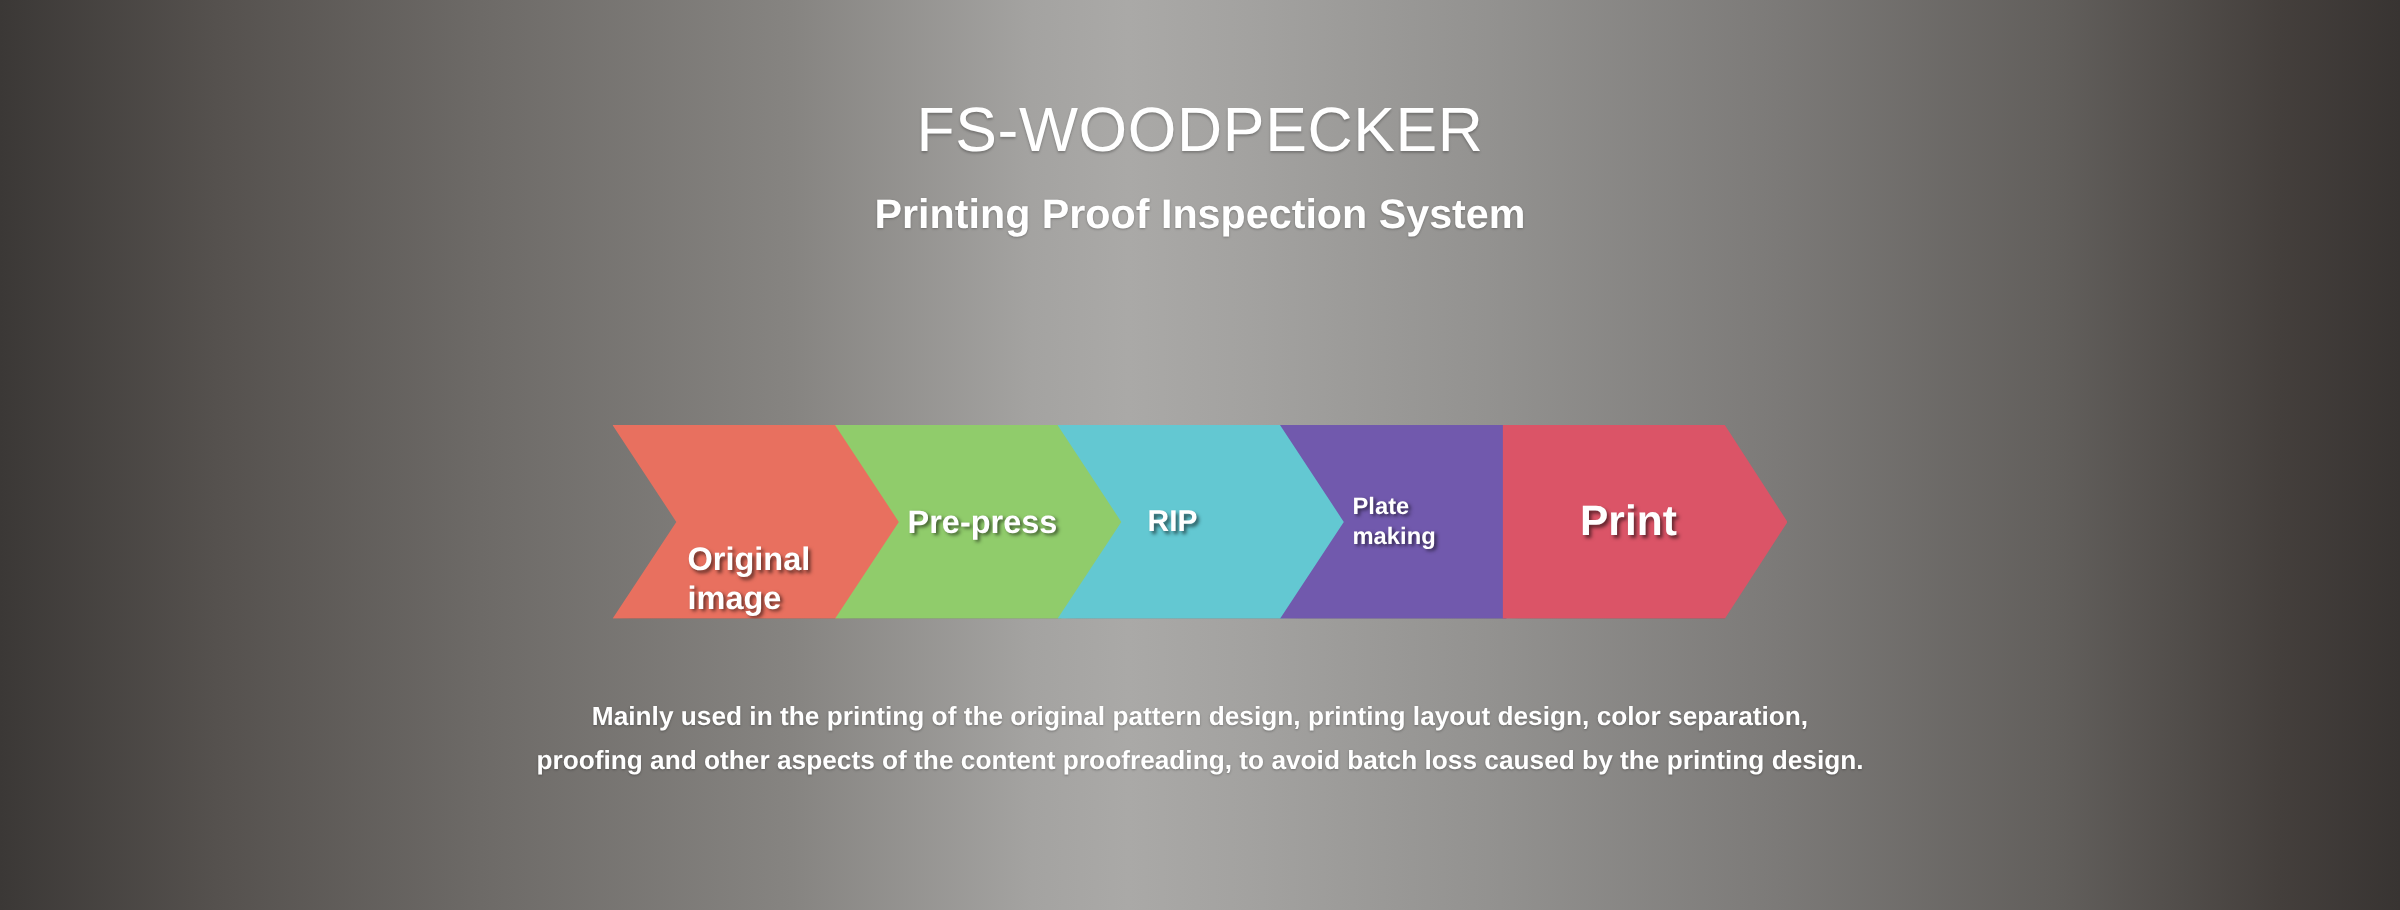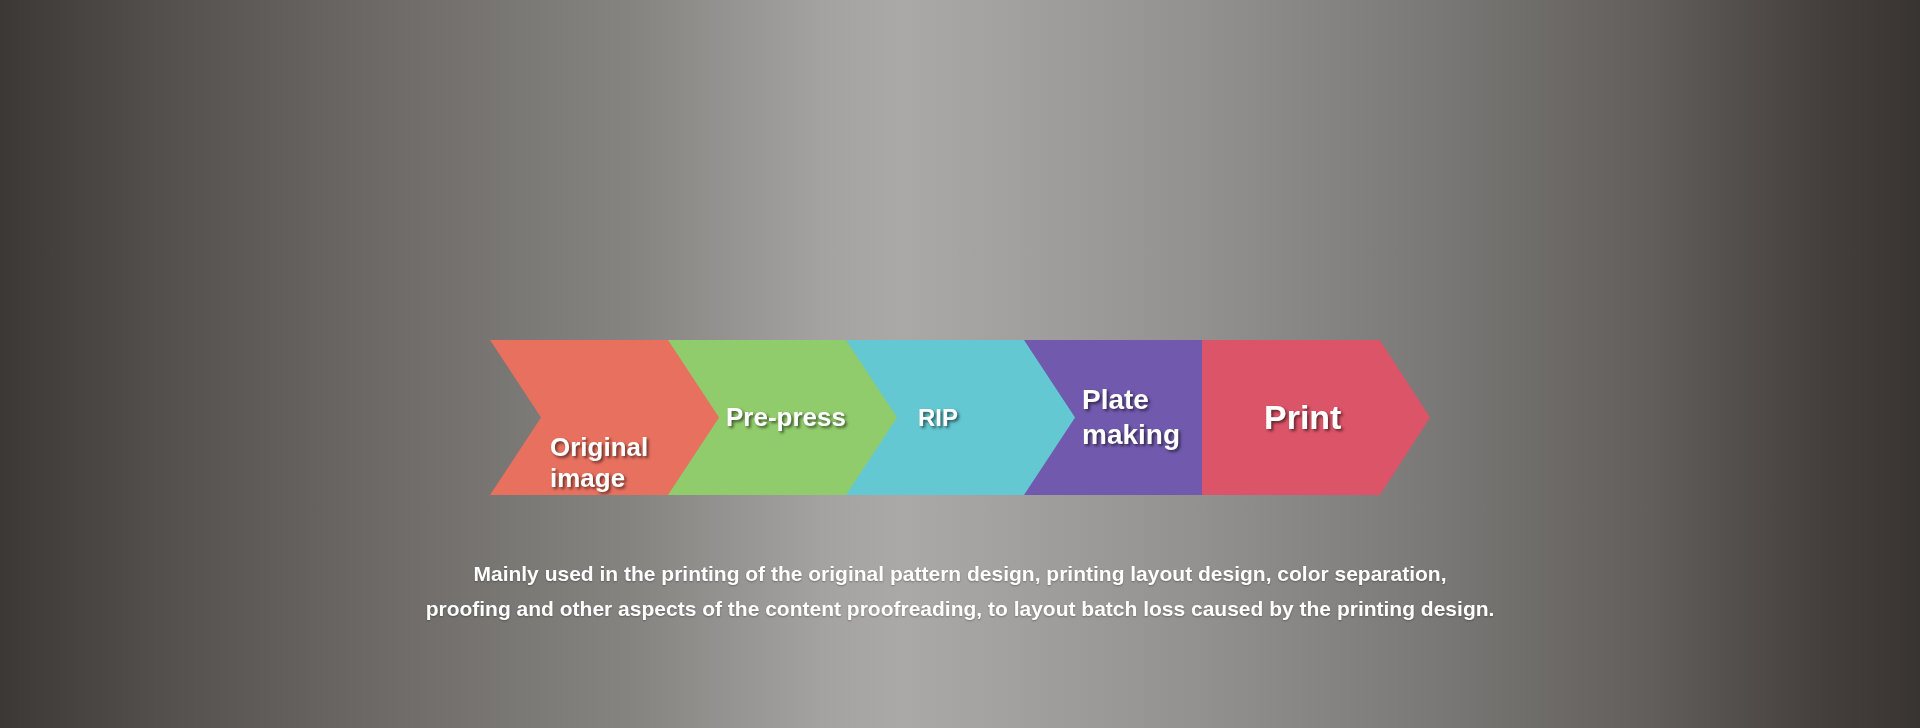--- a/index.html
+++ b/index.html
@@ -101,21 +101,21 @@
   
   .chev-0 { left: 0px;   width: 232px; }
   .chev-1 { left: 178px; width: 232px; }
   .chev-2 { left: 356px; width: 232px; }
   .chev-3 { left: 534px; width: 232px; }
   .chev-4 { left: 712px; width: 228px; }
 
   .chev-0 .chev-label { font-size: 26px; padding-left: 60px; }
   .chev-1 .chev-label { font-size: 26px; padding-left: 58px; text-align: center; }
   .chev-2 .chev-label { font-size: 24px; padding-left: 72px; }
-  .chev-3 .chev-label { font-size: 28px; padding-left: 58px; }
+  .chev-3 .chev-label { font-size: 19px; padding-left: 58px; }
   .chev-4 .chev-label { font-size: 34px; padding-left: 62px; text-align: right; }
 
   
   .description {
     position: absolute;
     top: 556px;
     left: 0;
     width: 1920px;
     text-align: center;
     color: #ffffff;
@@ -124,20 +124,24 @@
     line-height: 35px;
     text-shadow: 0 1px 2px rgba(0,0,0,0.3);
   }
   .description div { white-space: nowrap; }
 </style>
 </head>
 <body>
 
 <div id="stage">
 
+  <div class="headings">
+    <h1 class="title">FS-WOODPECKER</h1>
+    <h2 class="subtitle">Printing Proof Inspection System</h2>
+  </div>
 
   <div class="flow">
     <div class="flow-inner">
 
       <div class="chev notched chev-0" style="background-color: rgb(232, 112, 95); align-items: flex-end;">
         <span class="chev-label">Original
 image</span>
       </div>
 
       <div class="chev notched chev-1" style="background-color: rgb(144, 204, 107);">
@@ -155,16 +159,16 @@
 
       <div class="chev flat chev-4" style="background-color: rgb(219, 84, 103);">
         <span class="chev-label">Print</span>
       </div>
 
     </div>
   </div>
 
   <div class="description">
     <div>Mainly used in the printing of the original pattern design, printing layout design, color separation,</div>
-    <div>proofing and other aspects of the content proofreading, to layout batch loss caused by the printing design.</div>
+    <div>proofing and other aspects of the content proofreading, to avoid batch loss caused by the printing design.</div>
   </div>
 
 </div>
 
 </body></html>

